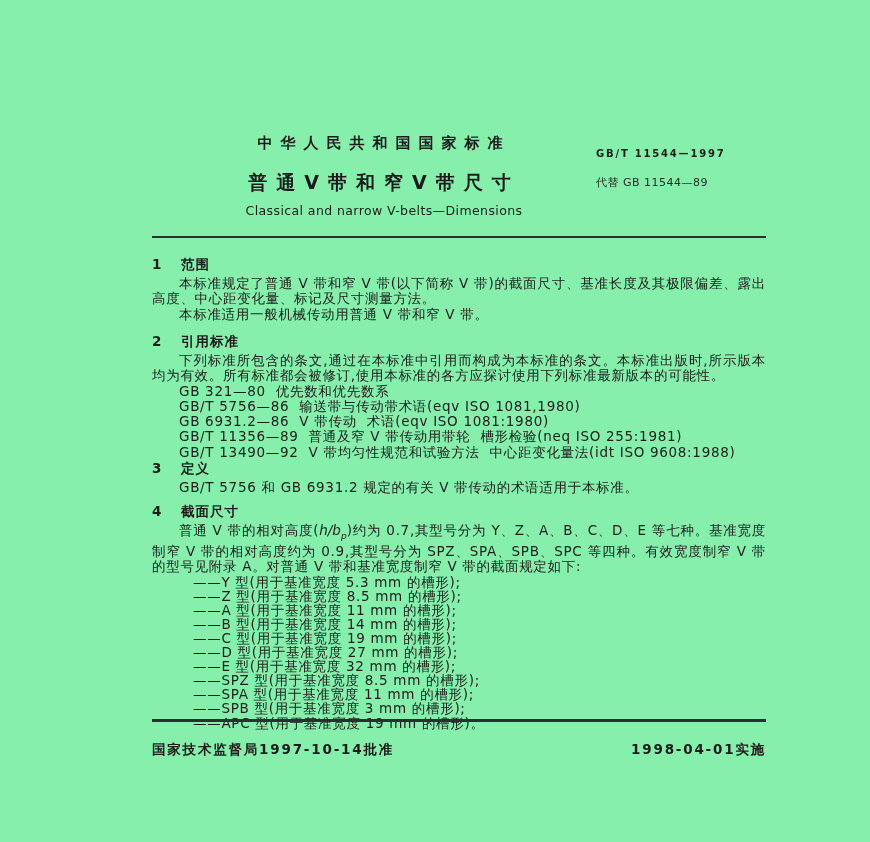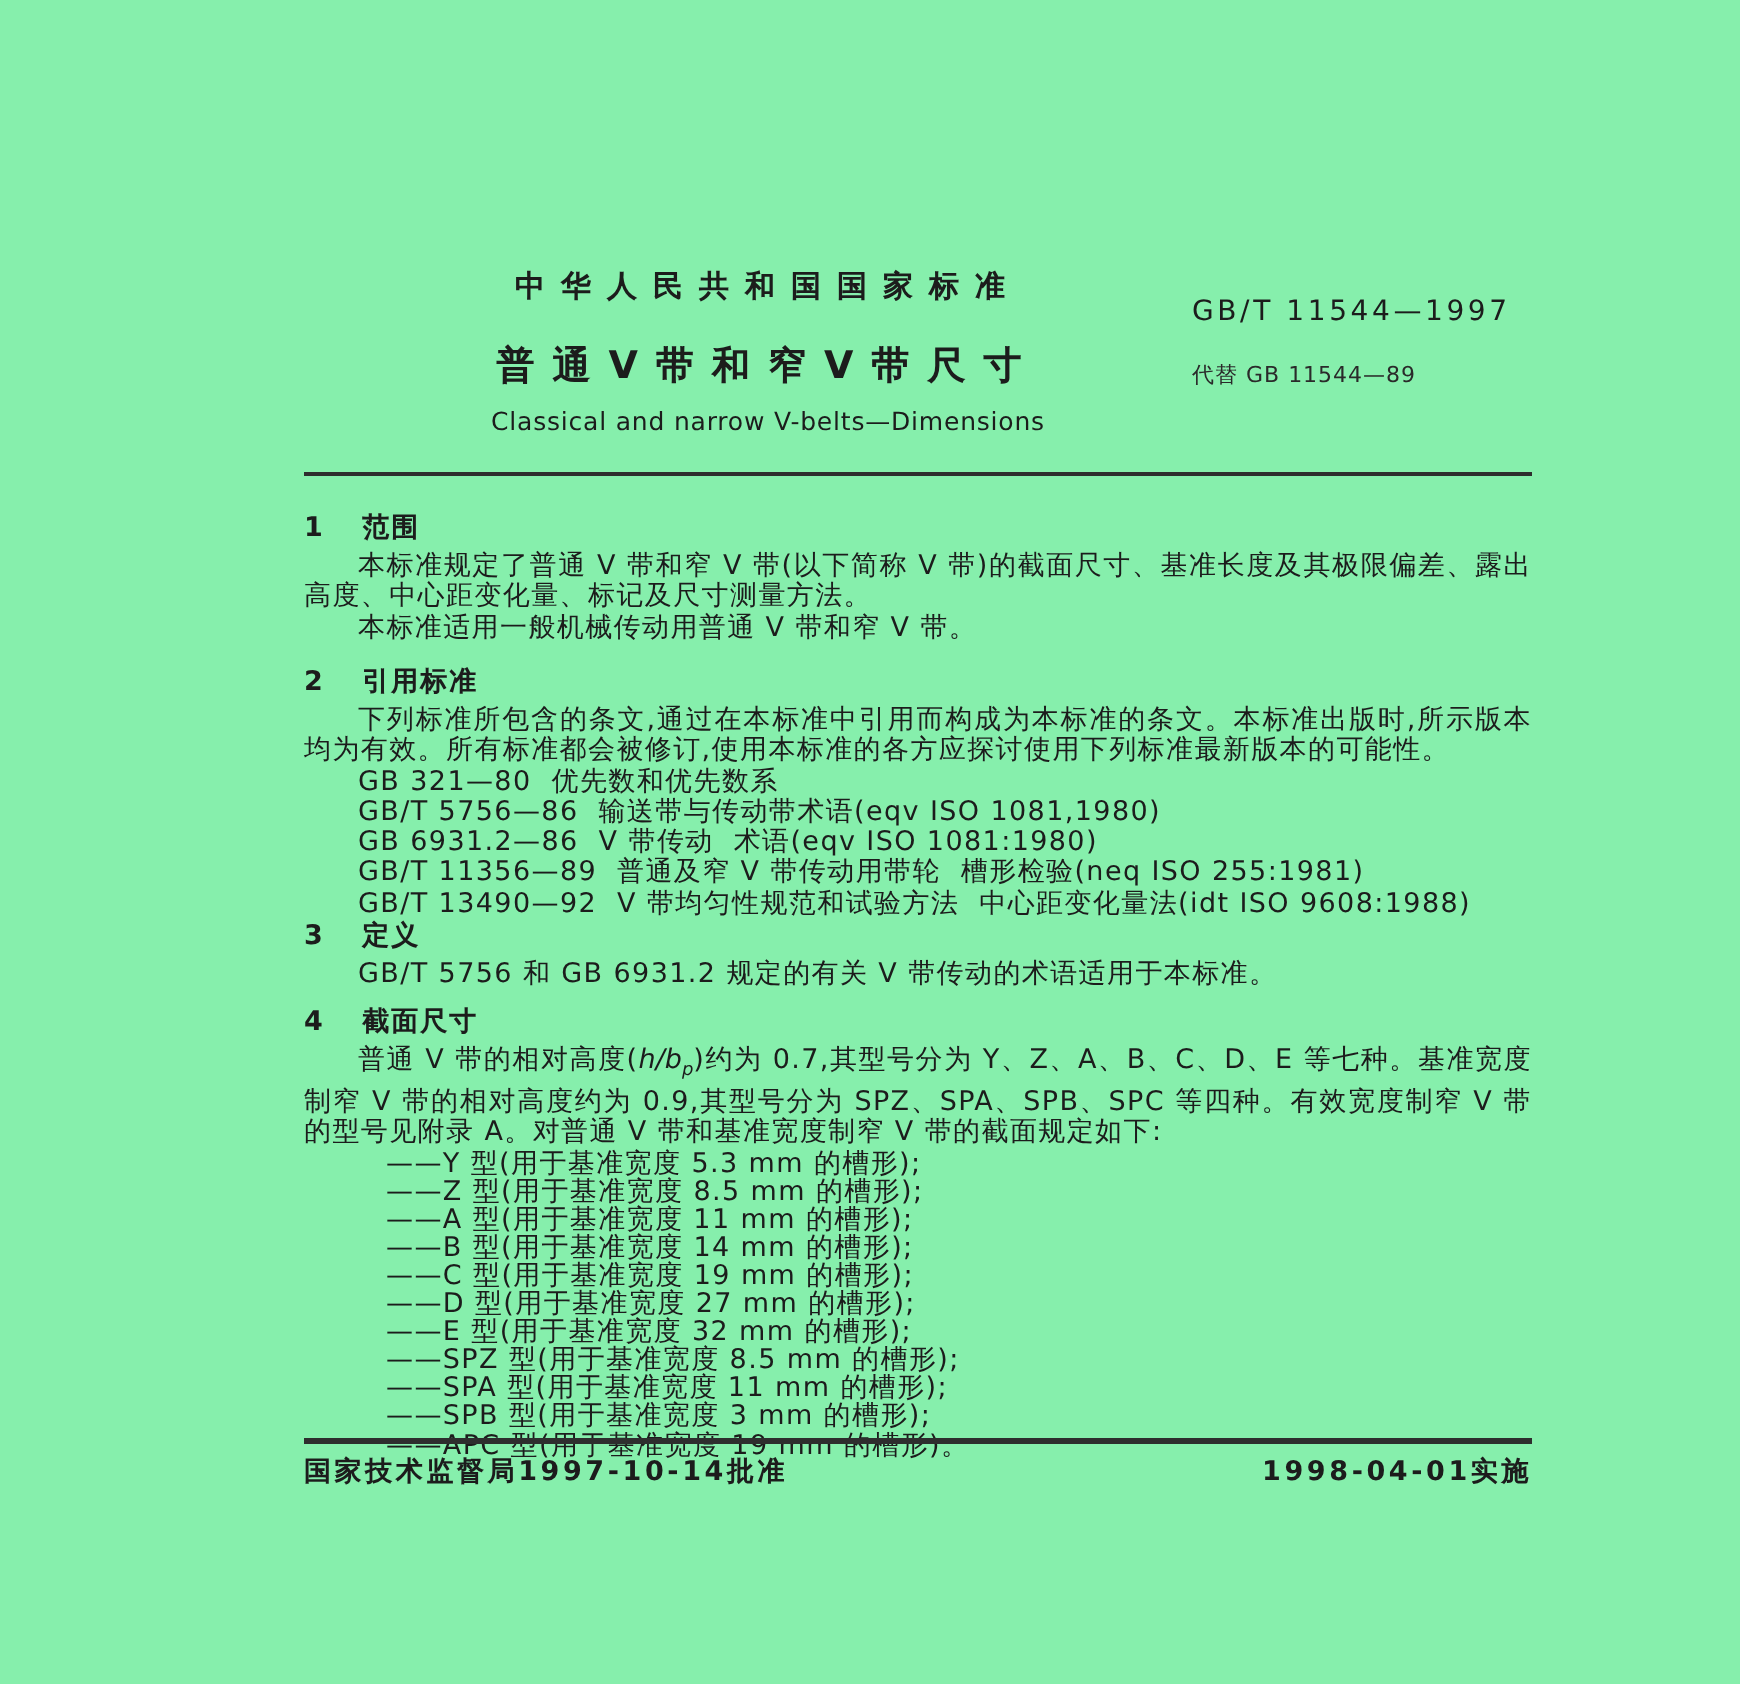--- a/index.html
+++ b/index.html
@@ -9,21 +9,21 @@
   }
   .doc{position:absolute;left:152px;top:130px;width:614px;}
 
   
   .hdr{position:absolute;left:0;top:0;width:614px;height:110px;}
   .hdr-left{position:absolute;left:0;top:0;width:464px;text-align:center;}
   .std-label{margin-top:4px;font-weight:bold;font-size:15px;letter-spacing:8px;white-space:nowrap;}
   .title-cn{margin-top:17px;font-weight:bold;font-size:19px;letter-spacing:9px;white-space:nowrap;}
   .title-en{margin-top:7px;font-weight:normal;font-size:12.5px;letter-spacing:.4px;white-space:nowrap;}
   .hdr-right{position:absolute;right:0;top:18px;width:170px;text-align:left;}
-  .std-code{font-weight:normal;font-size:14px;letter-spacing:1.8px;white-space:nowrap;}
+  .std-code{font-weight:bold;font-size:10px;letter-spacing:1.8px;white-space:nowrap;}
   .replaces{margin-top:16px;font-size:11px;letter-spacing:.5px;color:#2a2a2a;white-space:nowrap;}
   .rule{position:absolute;left:0;top:106px;width:614px;height:2px;background:#2e2e2e;}
 
   
   .sec{position:absolute;left:0;width:614px;}
   .sec-h{margin:0 0 4px 0;font-size:13.5px;font-weight:bold;letter-spacing:1px;line-height:16px;}
   .sec-no{display:inline-block;margin-right:13px;}
   .para{
     margin:0;font-size:13.5px;line-height:15.3px;letter-spacing:.7px;
     text-align:justify;text-indent:2em;
@@ -40,21 +40,21 @@
   .var sub{font-size:9px;}
 
   #sec-1{top:126px;}
   #sec-2{top:203px;}
   #sec-3{top:330px;}
   #sec-4{top:373px;}
 
   
   .footer{
     position:absolute;left:152px;top:719px;width:614px;
-    border-top:3px solid #2e2e2e;padding-top:5px;
+    border-top:3px solid #2e2e2e;padding-top:19px;
     display:flex;justify-content:space-between;align-items:baseline;text-align:right;
   }
   .foot-left,.foot-right{font-weight:bold;font-size:13.5px;letter-spacing:1.8px;white-space:nowrap;}
 </style>
 </head>
 <body>
 
 <div class="canvas">
   <div class="doc">
 

